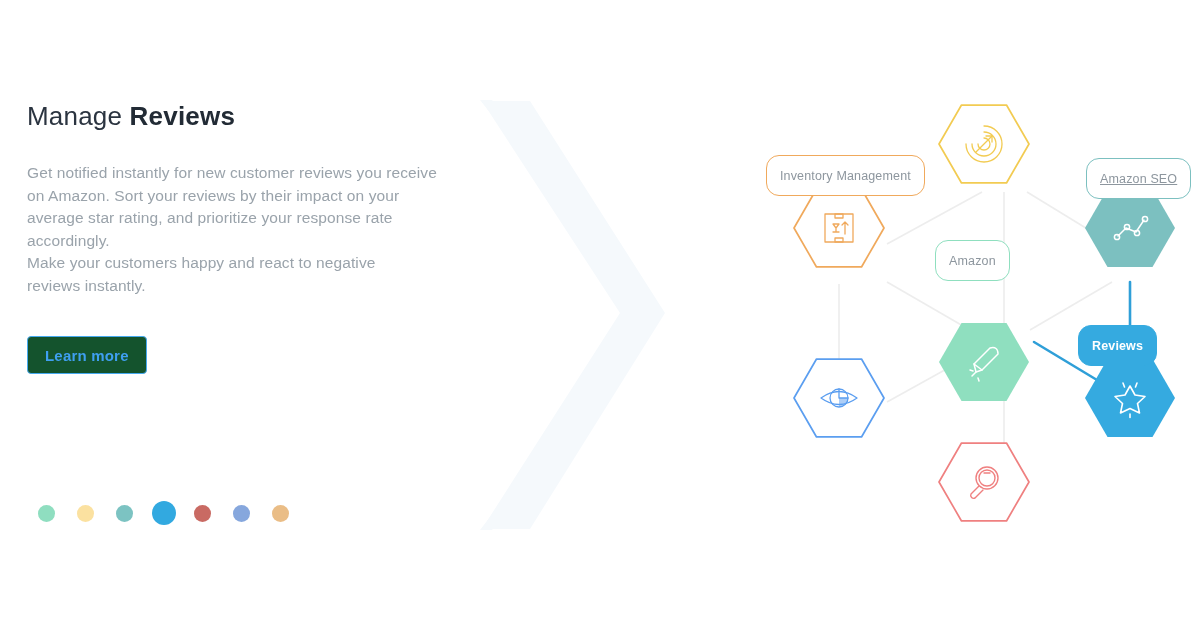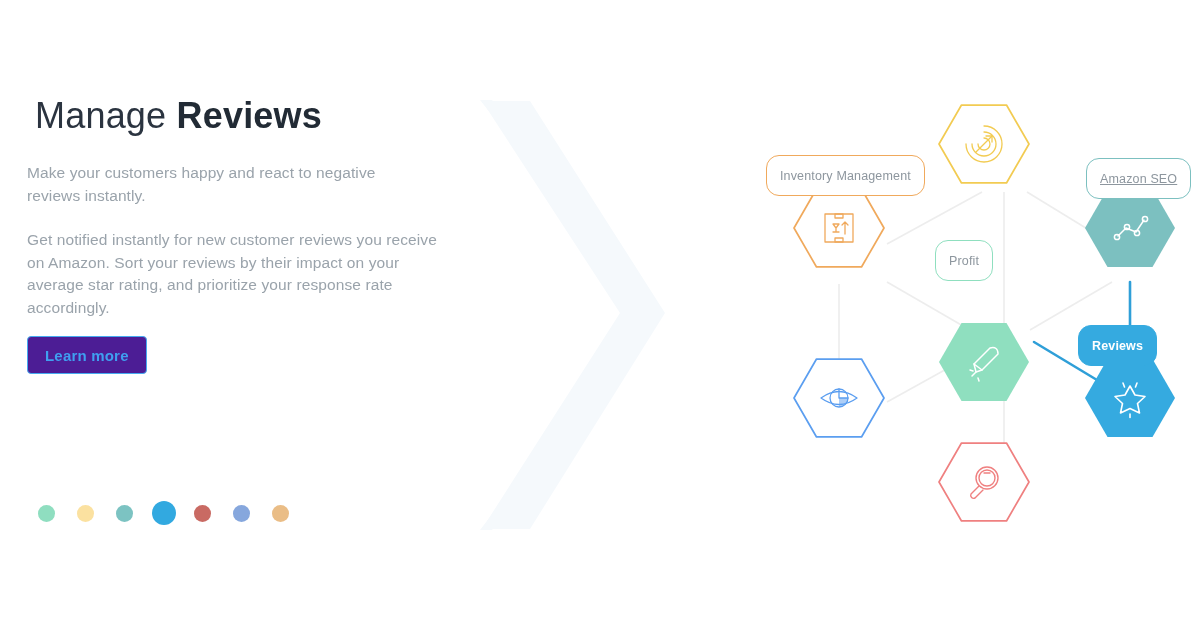--- a/index.html
+++ b/index.html
@@ -17,26 +17,26 @@
   }
 
   
   #left-panel {
     position: absolute;
     left: 27px;
     top: 96px;
     width: 440px;
   }
   #page-title {
-    font-size: 36px;
+    font-size: 26px;
     line-height: 40px;
     color: #2b3440;
     font-weight: 400;
     letter-spacing: 0.2px;
-    margin: 0 0 26px 8px;
+    margin: 0 0 26px 0;
     white-space: nowrap;
   }
   #page-title .title-strong {
     font-weight: 700;
     color: #222b35;
   }
   .body-copy {
     font-size: 15.5px;
     line-height: 22.5px;
     color: #9aa3ab;
@@ -51,21 +51,21 @@
     position: absolute;
     left: 27px;
     top: 336px;
     display: inline-flex;
     align-items: center;
     justify-content: center;
     height: 38px;
     padding: 16px 17px;
     border: 1.6px solid #46aaf0;
     border-radius: 4px;
-    background: #4c1d95;
+    background: #14532d;
     color: #3f9ff0;
     font-size: 15px;
     font-weight: 700;
     letter-spacing: 0.2px;
     cursor: pointer;
     box-sizing: border-box;
   }
 
   
   #carousel-dots {
@@ -148,22 +148,22 @@
     font-weight: 700;
   }
 </style>
 </head>
 <body>
 
 <div id="left-panel">
   <h1 id="page-title">
     <span>Manage </span><span class="title-strong">Reviews</span>
   </h1>
+  <p id="detail-paragraph" class="body-copy">Get notified instantly for new customer reviews you receive on Amazon. Sort your reviews by their impact on your average star rating, and prioritize your response rate accordingly.</p>
   <p id="lead-paragraph" class="body-copy">Make your customers happy and react to negative reviews instantly.</p>
-  <p id="detail-paragraph" class="body-copy">Get notified instantly for new customer reviews you receive on Amazon. Sort your reviews by their impact on your average star rating, and prioritize your response rate accordingly.</p>
 </div>
 
 <div id="learn-more-button">Learn more</div>
 
 <div id="carousel-dots">
     <div class="dot-slot">
       <div class="dot" style="width: 17px; height: 17px; background: rgb(143, 222, 192);"></div>
     </div>
     <div class="dot-slot">
       <div class="dot" style="width: 17px; height: 17px; background: rgb(251, 225, 160);"></div>
@@ -255,21 +255,21 @@
     <div class="hex-node" style="left: 184px; top: 222px;">
       <svg class="hex-icon" viewBox="0 0 96 96" xmlns="http://www.w3.org/2000/svg">
         <path d="M 93.00 48.00 L 70.50 86.97 L 25.50 86.97 L 3.00 48.00 L 25.50 9.03 L 70.50 9.03 Z" fill="#8fdfbf" stroke="#8fdfbf" stroke-width="0" stroke-linejoin="round"></path>
         <g fill="none" stroke="#ffffff" stroke-width="1.5" stroke-linecap="round" stroke-linejoin="round">
           <path d="M40 58 L38 50 L54 34 q8 -2 8 6 L46 56 z"></path>
           <path d="M38 50 L46 56"></path>
           <path d="M36 62 l4 -4 M34 56 l3 1 M42 64 l1 3"></path>
         </g>
       </svg>
     </div>
-    <div class="node-pill" style="left: 183px; top: 148px; border-color: rgb(143, 223, 191);">Profit</div>
+    <div class="node-pill" style="left: 183px; top: 148px; border-color: rgb(143, 223, 191);">Amazon</div>
     <div class="hex-node" style="left: 39px; top: 258px;">
       <svg class="hex-icon" viewBox="0 0 96 96" xmlns="http://www.w3.org/2000/svg">
         <path d="M 93.00 48.00 L 70.50 86.97 L 25.50 86.97 L 3.00 48.00 L 25.50 9.03 L 70.50 9.03 Z" fill="#ffffff" stroke="#5b9ef0" stroke-width="1.7" stroke-linejoin="round"></path>
         <g fill="none" stroke="#5b9ef0" stroke-width="1.3" stroke-linecap="round" stroke-linejoin="round">
           <path d="M30 48 q18 -13 36 0 q-18 13 -36 0 z"></path>
           <circle cx="48" cy="48" r="9"></circle>
           <path d="M48 48 V39 M48 48 H57"></path>
           <path d="M48 48 L57 48 A9 9 0 0 1 48 57 Z" fill="#5b9ef0" stroke="none" opacity="0.5"></path>
         </g>
       </svg>

